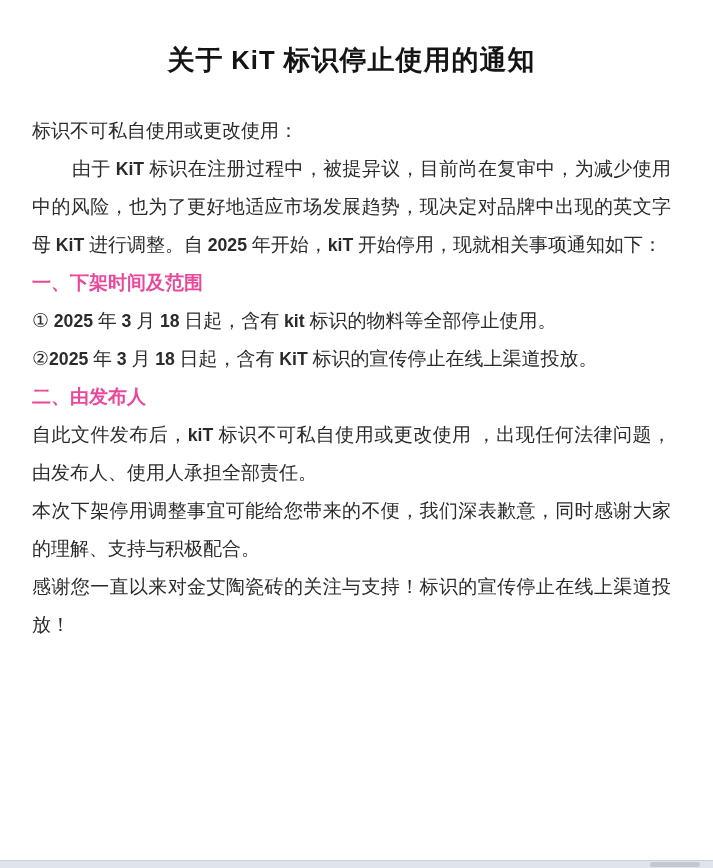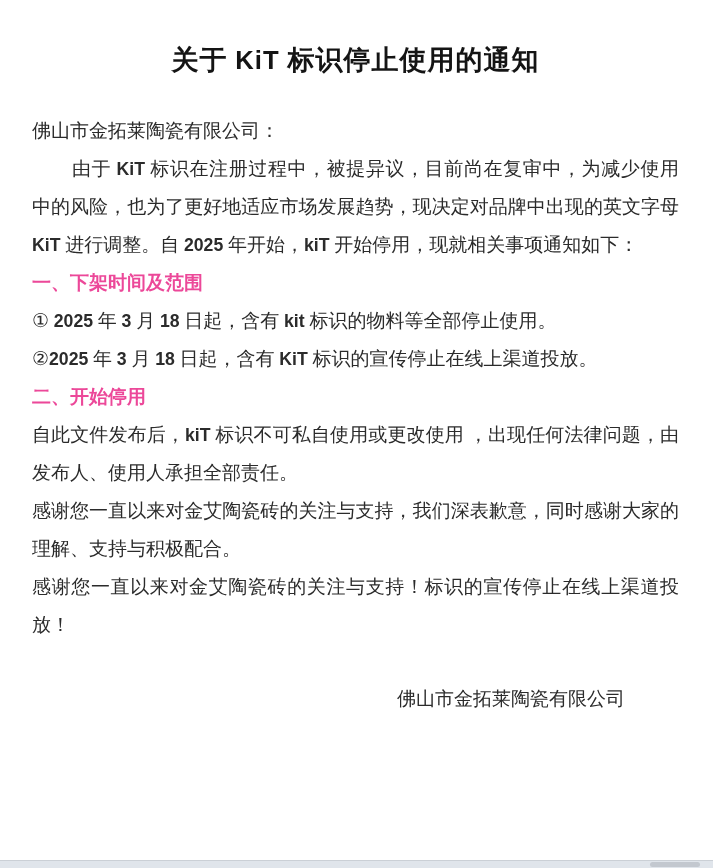--- a/index.html
+++ b/index.html
@@ -7,21 +7,21 @@
     position: relative;
     width: 713px;
     height: 868px;
     background: #ffffff;
     overflow: hidden;
     font-family: "Liberation Serif", "DejaVu Serif", serif;
     color: #2b2b2b;
   }
   .doc-content {
     position: absolute;
-    top: 0; left: 0; right: 0;
+    top: 0; left: 0; right: 8px;
     padding: 36px 34px 0 32px;
   }
   .doc-title {
     margin: 0 0 0 0;
     padding-top: 4px;
     height: 72px;
     text-align: center;
     font-size: 27px;
     line-height: 40px;
     font-weight: bold;
@@ -73,41 +73,40 @@
   }
 </style>
 </head>
 <body>
 
 <div class="page">
   <div class="doc-content">
 
     <h1 class="doc-title latinize">关于 <span class="latin">KiT</span> 标识停止使用的通知</h1>
 
-    <p class="para salutation latinize">佛山市金拓莱陶瓷有限公司：</p>
+    <p class="para salutation latinize">标识不可私自使用或更改使用：</p>
 
     <p class="para indent latinize">由于 <span class="latin">KiT</span> 标识在注册过程中，被提异议，目前尚在复审中，为减少使用中的风险，也为了更好地适应市场发展趋势，现决定对品牌中出现的英文字母 <span class="latin">KiT</span> 进行调整。自 <span class="latin">2025</span> 年开始，<span class="latin">kiT</span> 开始停用，现就相关事项通知如下：</p>
 
     <h2 class="sec-heading latinize">一、下架时间及范围</h2>
 
     <p class="para latinize">① <span class="latin">2025</span> 年 <span class="latin">3</span> 月 <span class="latin">18</span> 日起，含有 <span class="latin">kit</span> 标识的物料等全部停止使用。</p>
 
     <p class="para latinize">②<span class="latin">2025</span> 年 <span class="latin">3</span> 月 <span class="latin">18</span> 日起，含有 <span class="latin">KiT</span> 标识的宣传停止在线上渠道投放。</p>
 
-    <h2 class="sec-heading latinize">二、开始停用</h2>
+    <h2 class="sec-heading latinize">二、由发布人</h2>
 
     <p class="para latinize">自此文件发布后，<span class="latin">kiT</span> 标识不可私自使用或更改使用 ，出现任何法律问题，由发布人、使用人承担全部责任。</p>
 
-    <p class="para latinize">感谢您一直以来对金艾陶瓷砖的关注与支持，我们深表歉意，同时感谢大家的理解、支持与积极配合。</p>
+    <p class="para latinize">本次下架停用调整事宜可能给您带来的不便，我们深表歉意，同时感谢大家的理解、支持与积极配合。</p>
 
 
     <p class="para latinize">感谢您一直以来对金艾陶瓷砖的关注与支持！标识的宣传停止在线上渠道投放！</p>
 
     <div class="signature">
-      <p class="sig-line latinize">佛山市金拓莱陶瓷有限公司</p>
     </div>
 
   </div>
 
   <div class="bottom-bar">
     <div class="scroll-thumb"></div>
   </div>
 </div>
 
 </body></html>

